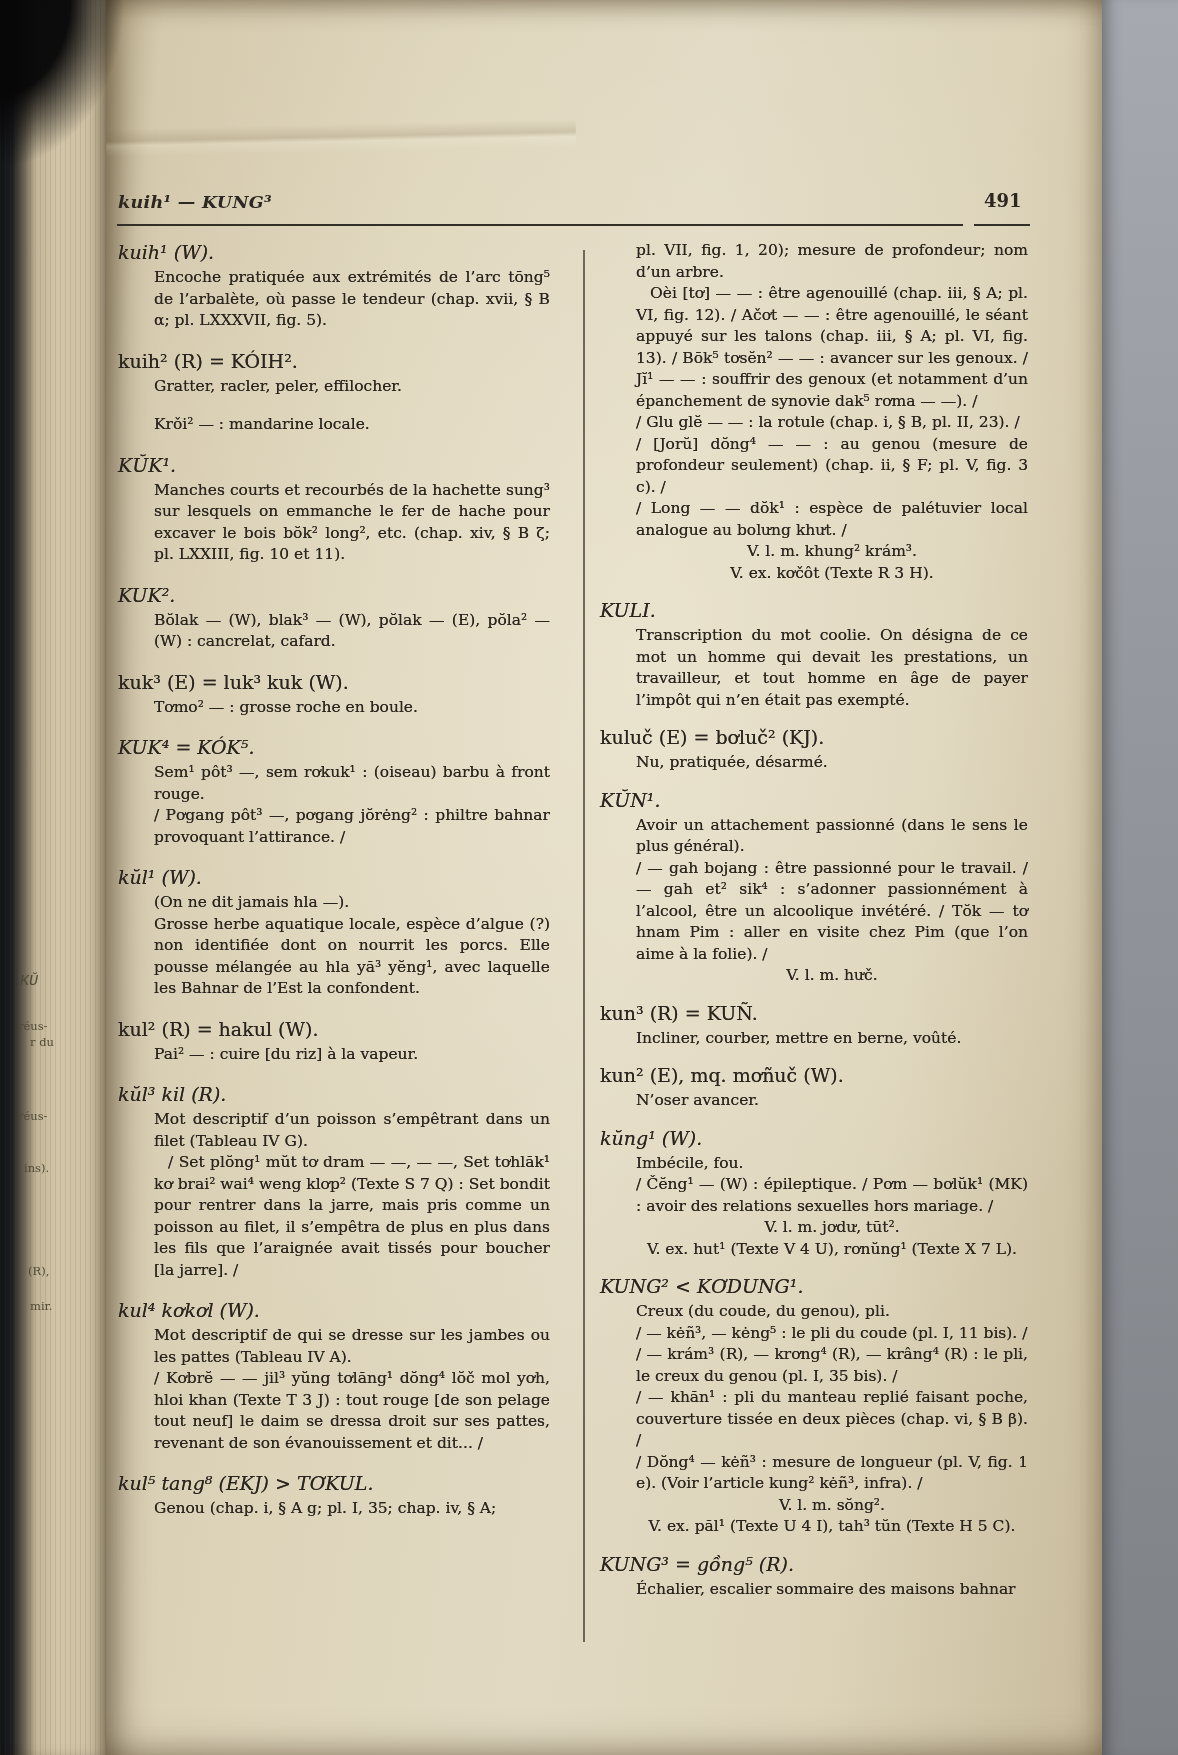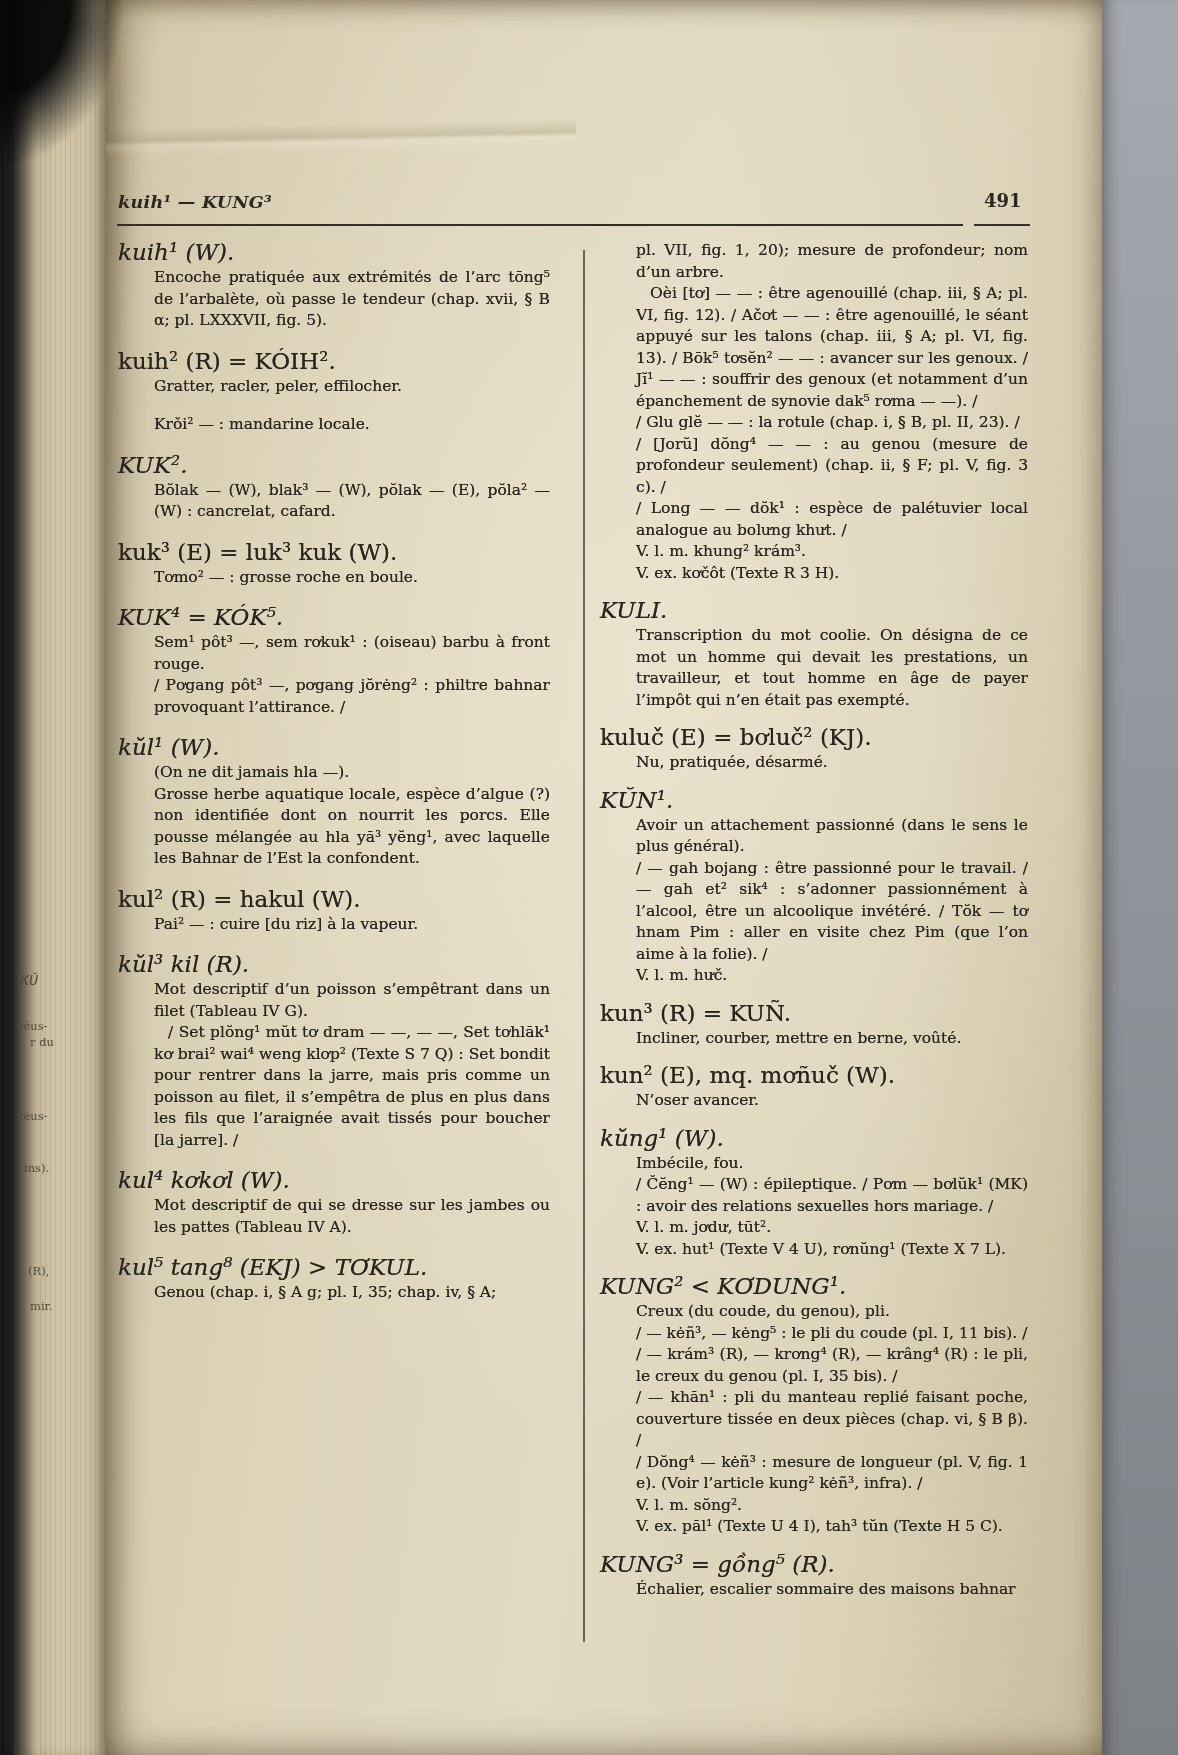--- a/index.html
+++ b/index.html
@@ -55,26 +55,26 @@
   .page-number{position:absolute;left:878px;top:190px;font-weight:bold;font-size:18px;color:#2c2720;}
   .header-rule-main{position:absolute;left:11px;top:224px;width:846px;height:2px;background:#332e26;}
   .header-rule-num{position:absolute;left:868px;top:224px;width:56px;height:2px;background:#332e26;}
   
   .col{position:absolute;top:240px;text-shadow:0 0 .5px rgba(40,34,26,.75);}
   .col-left{left:12px;width:432px;}
   .col-right{left:494px;width:428px;}
   .col-divider{position:absolute;left:477px;top:250px;width:2px;height:1392px;background:rgba(48,40,28,.65);}
   .entry{margin:0 0 17px 0;}
   .col-right .entry{margin-bottom:14px;}
-  .hw{font-size:23px;line-height:24px;margin:0 0 3px 0;}
+  .hw{font-size:19px;line-height:24px;margin:0 0 3px 0;}
   .hw.it{font-style:italic;}
   .body{margin-left:36px;}
   .body p{margin:0;font-size:15.5px;line-height:21.5px;text-align:justify;}
   .body p.ind{text-indent:14px;}
-  .body p.xref{text-align:left;}
+  .body p.xref{text-align:center;}
 </style>
 </head>
 <body>
 
 <div class="photo">
 
   <div class="spine-strip"></div>
   <div class="frag it" style="top:178px;right:10px">- kui⁶</div>
   <div class="frag-rule"></div>
   <div class="frag" style="top:305px;right:6px">s.</div>
@@ -119,20 +119,26 @@
           <p>Gratter, racler, peler, effilocher.</p>
         </div>
       </div>
 
       <div class="entry">
         <div class="body">
           <p>Krǒi² — : mandarine locale.</p>
         </div>
       </div>
 
+      <div class="entry">
+        <div class="hw it">KŬK¹.</div>
+        <div class="body">
+          <p>Manches courts et recourbés de la hachette sung³ sur lesquels on emmanche le fer de hache pour excaver le bois bŏk² long², etc. (chap. xiv, § B ζ; pl. LXXIII, fig. 10 et 11).</p>
+        </div>
+      </div>
 
       <div class="entry">
         <div class="hw it">KUK².</div>
         <div class="body">
           <p>Bŏlak — (W), blak³ — (W), pŏlak — (E), pŏla² — (W) : cancrelat, cafard.</p>
         </div>
       </div>
 
       <div class="entry">
         <div class="hw">kuk³ (E) = luk³ kuk (W).</div>
@@ -169,20 +175,21 @@
         <div class="body">
           <p>Mot descriptif d’un poisson s’empêtrant dans un filet (Tableau IV G).</p>
           <p class="ind">/ Set plŏng¹ mŭt tơ dram — —, — —, Set tơhlăk¹ kơ brai² wai⁴ weng klơp² (Texte S 7 Q) : Set bondit pour rentrer dans la jarre, mais pris comme un poisson au filet, il s’empêtra de plus en plus dans les fils que l’araignée avait tissés pour boucher [la jarre]. /</p>
         </div>
       </div>
 
       <div class="entry">
         <div class="hw it">kul⁴ kơkơl (W).</div>
         <div class="body">
           <p>Mot descriptif de qui se dresse sur les jambes ou les pattes (Tableau IV A).</p>
+          <p>/ Kơbrĕ — — jil³ yŭng tơlăng¹ dŏng⁴ lŏč mol yơh, hloi khan (Texte T 3 J) : tout rouge [de son pelage tout neuf] le daim se dressa droit sur ses pattes, revenant de son évanouissement et dit... /</p>
         </div>
       </div>
 
       <div class="entry">
         <div class="hw it">kul⁵ tang⁸ (EKJ) &gt; TƠKUL.</div>
         <div class="body">
           <p>Genou (chap. i, § A g; pl. I, 35; chap. iv, § A;</p>
         </div>
       </div>
 

